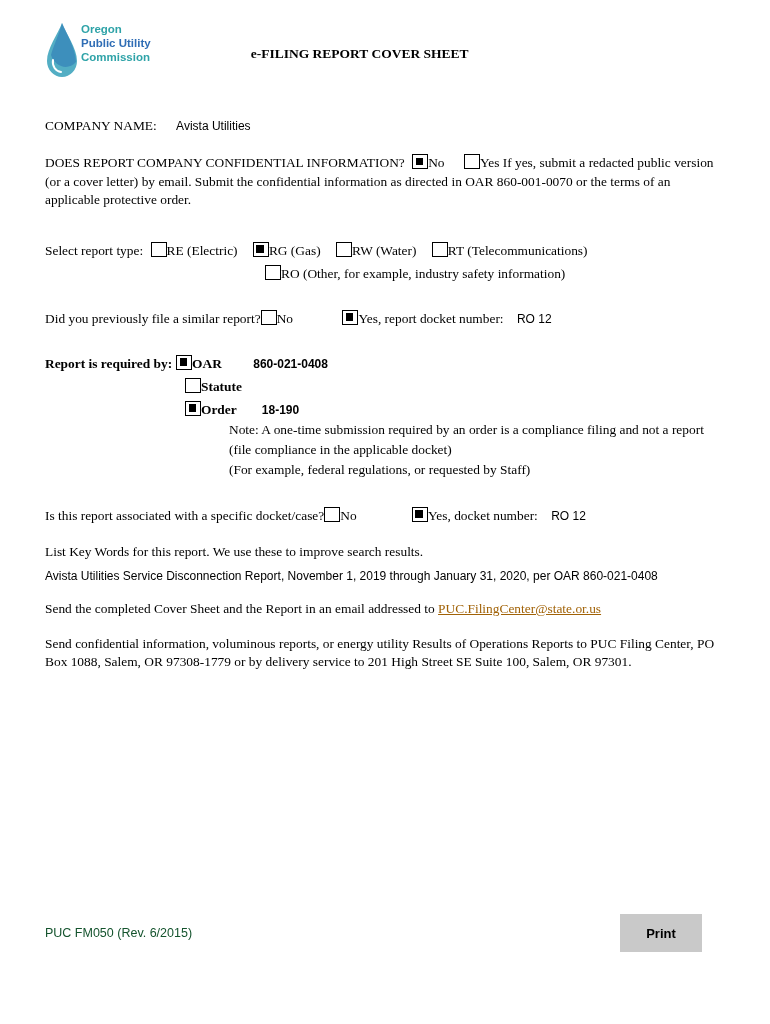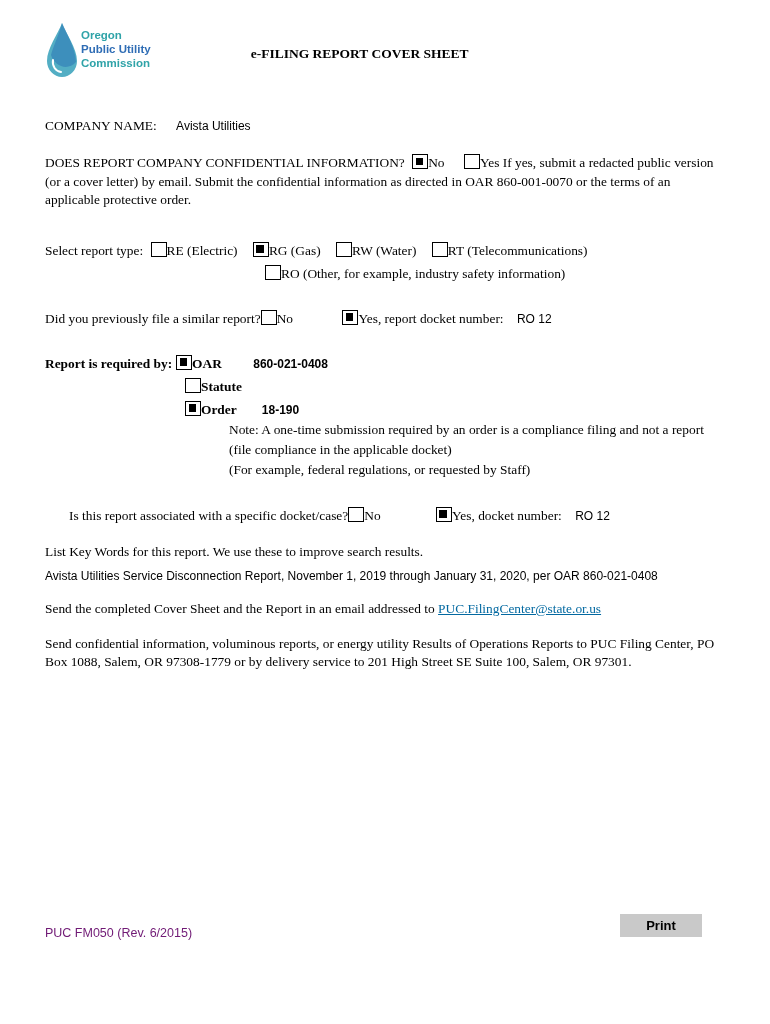--- a/index.html
+++ b/index.html
@@ -4,21 +4,21 @@
 <style>
   * { margin:0; padding:0; box-sizing:border-box; }
   html,body { background:#ffffff; }
   body { width:770px; font-family:"Liberation Serif", serif; color:#000; }
   .page { position:relative; width:770px; height:1024px; background:#fff;
           padding:22px 48px 0 45px; overflow:hidden; font-size:13.4px; }
 
   
   .header { display:flex; align-items:flex-start; }
   .logo { display:flex; align-items:flex-start; }
-  .logo-text { margin-left:2px; margin-top:7px; font-family:"Liberation Sans", sans-serif;
+  .logo-text { margin-left:2px; margin-top:1px; font-family:"Liberation Sans", sans-serif;
                font-size:11.5px; line-height:1.2; font-weight:bold; }
   .lt-teal { color:#2fa3a8; }
   .lt-blue { color:#2f6db5; }
   .title { font-weight:bold; font-size:13.5px; margin-left:100px; margin-top:24px; }
 
   
   .sans { font-family:"Liberation Sans", sans-serif; font-size:12px; }
   .para { line-height:1.38; }
 
   
@@ -37,31 +37,31 @@
   .report-type { margin-top:32px;font-family:Liberation Serif, serif; }
   .rt-line2 { margin-top:6px; margin-left:220px; }
   .prev-row { margin-top:28px; }
   .req-section { margin-top:28px; }
   .req-row { margin-top:6px;font-weight:bold; }
   .req-row:first-child { margin-top:0; }
   .req-indent { margin-left:140px; }
   .req-note { margin-left:184px; margin-top:3px; line-height:1.3; }
   .oar-val { margin-left:28px; }
   .order-val { margin-left:22px; }
-  .assoc-row { margin-top:28px;margin-left:24px; }
+  .assoc-row { margin-top:28px; }
   .kw-label { margin-top:20px; }
   .kw-value { margin-top:9px; }
   .email-line { margin-top:18px; }
   .mail-para { margin-top:18px; }
-  .link { color:#0369a1; text-decoration:underline; cursor:pointer; }
+  .link { color:#a16207; text-decoration:underline; cursor:pointer; }
 
   
-  .footer-id { position:absolute; left:45px; top:926px; color:#701a75;
+  .footer-id { position:absolute; left:45px; top:926px; color:#14532d;
                font-family:"Liberation Sans", sans-serif; font-size:12.5px; }
-  .print-btn { position:absolute; left:620px; top:914px; width:82px; height:23px;
+  .print-btn { position:absolute; left:620px; top:914px; width:82px; height:38px;
                background:#c9c9c9; font-family:"Liberation Sans", sans-serif;
                font-size:13px; font-weight:bold; display:flex; align-items:center;
                justify-content:center; cursor:pointer; }
 </style>
 </head>
 <body>
 
 <div class="page">
 
   <div class="header">

